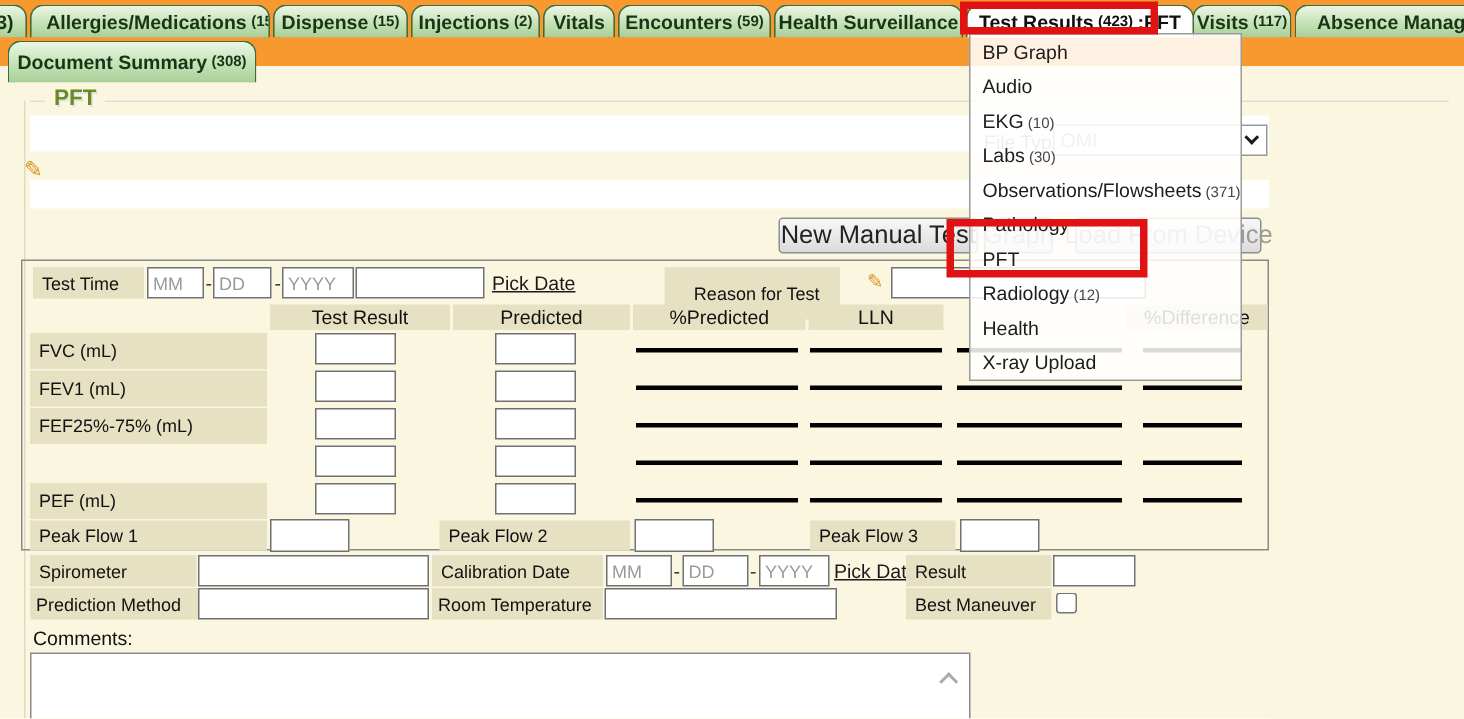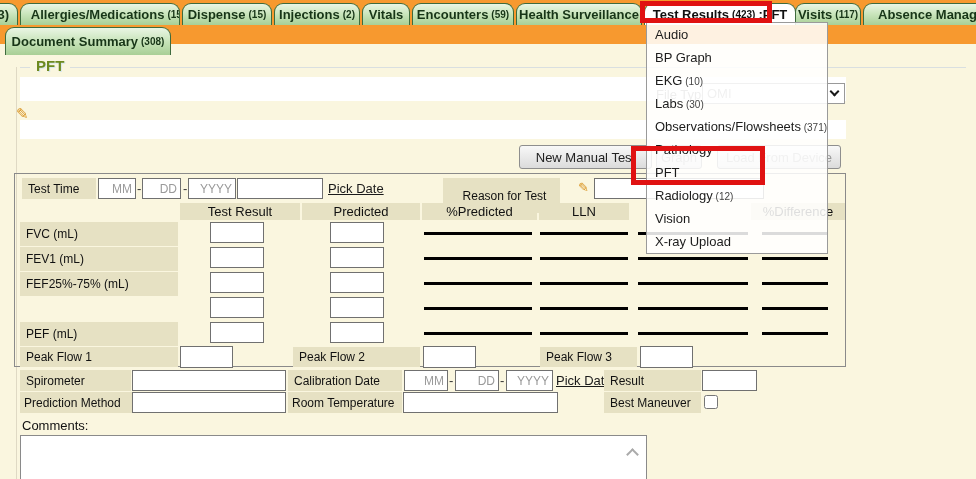--- a/index.html
+++ b/index.html
@@ -33,32 +33,32 @@
   #pencil-reason { left:578px; top:181px; font-size:13px; }
   
   #file-type-label { position:absolute; left:656px; top:87px; font-size:13px; color:#8a8a8a; z-index:2; }
   #file-type-select { position:absolute; left:702px; top:83px; width:143px; height:21px; z-index:2;
     border:1px solid #999; background:#fff; font-size:13px; color:#9a9a9a; line-height:19px; padding-left:4px; }
   .chev-down { position:absolute; right:6px; top:4px; width:7px; height:7px;
     border-right:2px solid #1a1a1a; border-bottom:2px solid #1a1a1a; transform:rotate(45deg); }
   
   .btn { position:absolute; top:145px; height:24px; z-index:2;
     border:1px solid #8E8E8E; border-radius:3px; background:linear-gradient(#F8F8F8,#DBDBDB);
-    font-size:13px; color:#222; display:flex; align-items:center; justify-content:center; white-space:nowrap; }
+    font-size:17px; color:#222; display:flex; align-items:center; justify-content:center; white-space:nowrap; }
   #btn-new  { left:519px; width:133px; }
   #btn-graph{ left:656px; width:46px;  color:#9a9a9a;text-align:right; }
   #btn-load { left:717px; width:124px; color:#9a9a9a; }
   
   #table-box { position:absolute; left:14px; top:173px; width:832px; height:194px; border:1px solid #8a8a8a; z-index:1; }
   .tan { position:absolute; background:#E6E1C3; font-size:12px; color:#111; z-index:2;
     display:flex; align-items:center; padding-left:6px; white-space:nowrap; overflow:hidden; }
   .hc { position:absolute; top:203px; height:17px; background:#E6E1C3; font-size:13px; color:#111; z-index:2;
     display:flex; align-items:center; justify-content:center; white-space:nowrap; }
   .tin { position:absolute; border:1px solid #707070; background:#fff; z-index:2;
-    font-size:12px; padding:0 3px; color:#737373; font-family:"Liberation Sans", sans-serif;text-align:right; }
+    font-size:12px; padding:0 3px; color:#737373; font-family:"Liberation Sans", sans-serif; }
   .tin::placeholder { color:#9a9a9a; }
   .vline { position:absolute; height:3px; background:#000; z-index:2; }
   .plink { position:absolute; font-size:13px; color:#1a1a1a; text-decoration:underline; z-index:2; cursor:pointer; white-space:nowrap; }
   .dash  { position:absolute; font-size:13px; color:#333; z-index:2; }
   #best-maneuver-checkbox { position:absolute; left:704px; top:395px; width:14px; height:14px; z-index:2; }
   
   #comments-label { position:absolute; left:22px; top:418px; font-size:13px; color:#111; z-index:2; }
   #comments-area { position:absolute; left:20px; top:435px; width:627px; height:60px;
     border:1px solid #8a8a8a; background:#fff; z-index:2; }
   .chev-up { position:absolute; right:9px; top:14px; width:9px; height:9px;
@@ -174,29 +174,29 @@
   <input class="tin" style="left: 403px; top: 392px; width: 155px; height: 21px;">
   <div class="tan" style="left:604px; top:392px; width:97px; height:21px;">Best Maneuver</div>
   <input type="checkbox" id="best-maneuver-checkbox" style="">
 
   <div id="comments-label">Comments:</div>
   <div id="comments-area">
     <span class="chev-up"></span>
   </div>
 
   <div id="menu">
+      <div class="menu-item"><span>BP Graph</span></div>
       <div class="menu-item"><span>Audio</span></div>
-      <div class="menu-item"><span>BP Graph</span></div>
       <div class="menu-item"><span>EKG</span><span class="count"> (10)</span></div>
       <div class="menu-item"><span>Labs</span><span class="count"> (30)</span></div>
       <div class="menu-item"><span>Observations/Flowsheets</span><span class="count"> (371)</span></div>
       <div class="menu-item"><span>Pathology</span></div>
       <div class="menu-item"><span>PFT</span></div>
       <div class="menu-item"><span>Radiology</span><span class="count"> (12)</span></div>
-      <div class="menu-item"><span>Vision</span></div>
+      <div class="menu-item"><span>Health</span></div>
       <div class="menu-item"><span>X-ray Upload</span></div>
     </div>
 
   <div id="red-tab" class="redbox"></div>
   <div id="red-menu" class="redbox"></div>
 
 <div class="hc" style="left: 180px; width: 120px;">Test Result</div>
     <div class="hc" style="left: 302px; width: 118px;">Predicted</div>
     <div class="hc" style="left: 422px; width: 115px;">%Predicted</div>
     <div class="hc" style="left: 539px; width: 90px;">LLN</div>

